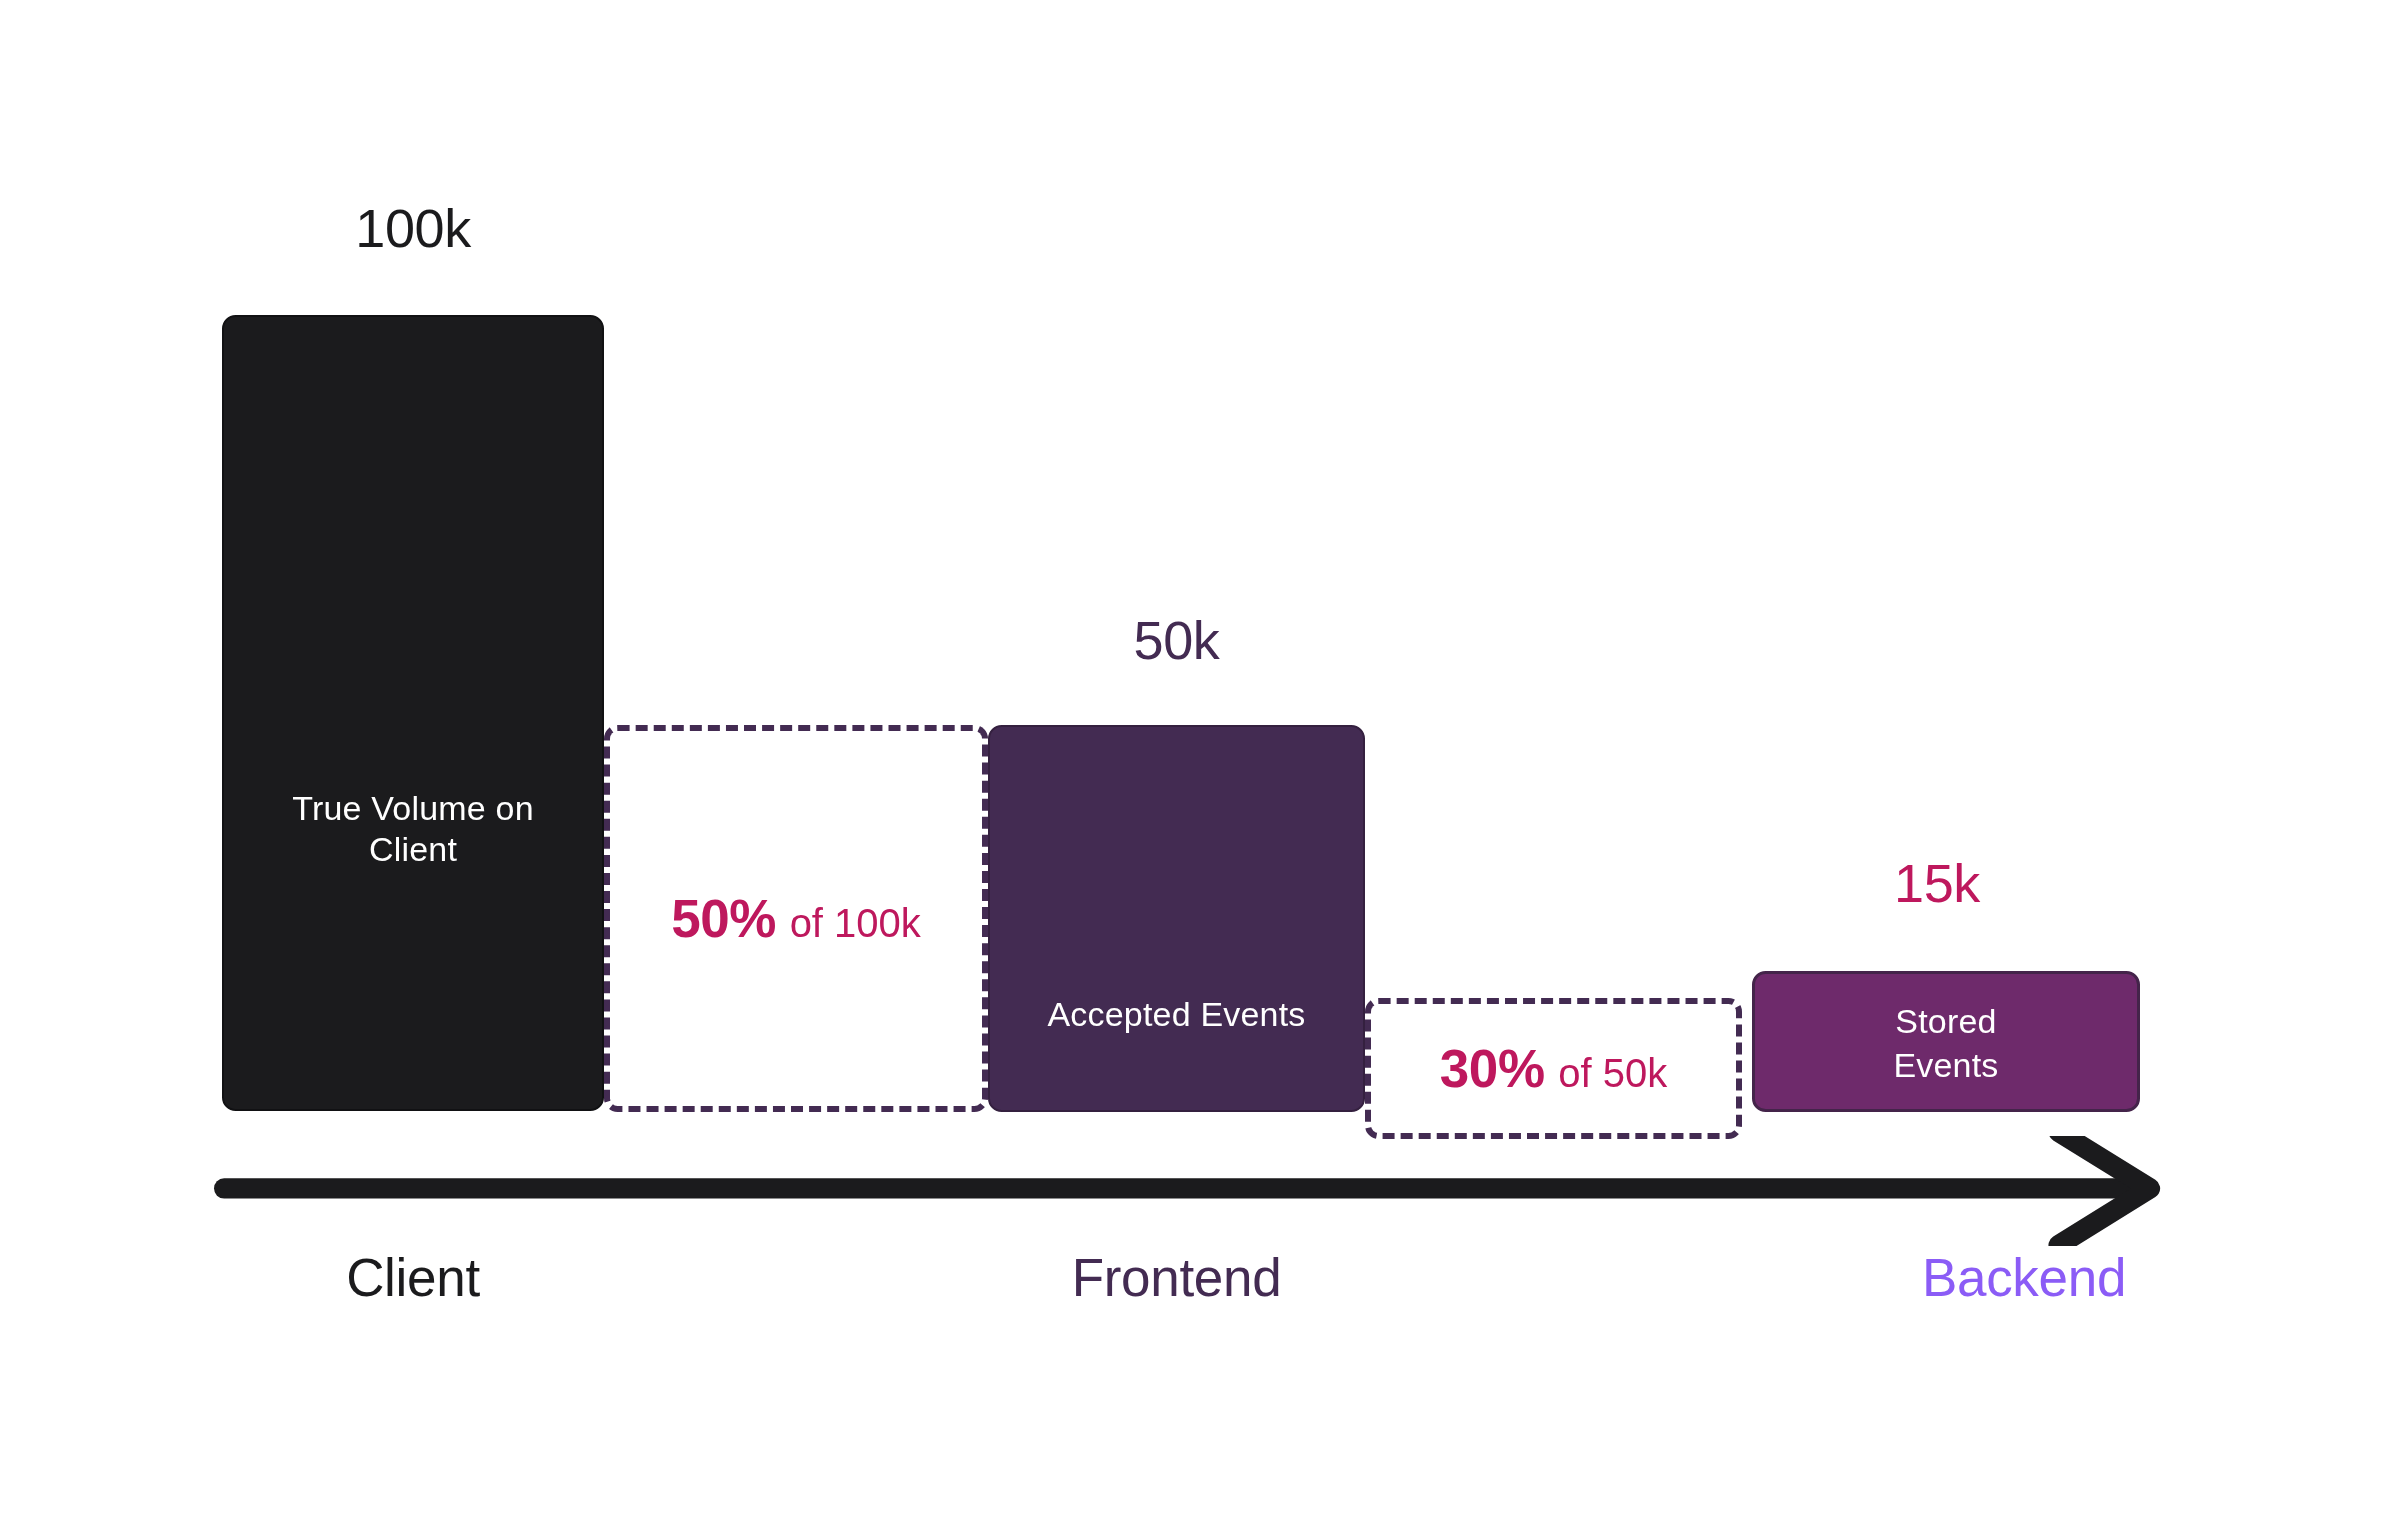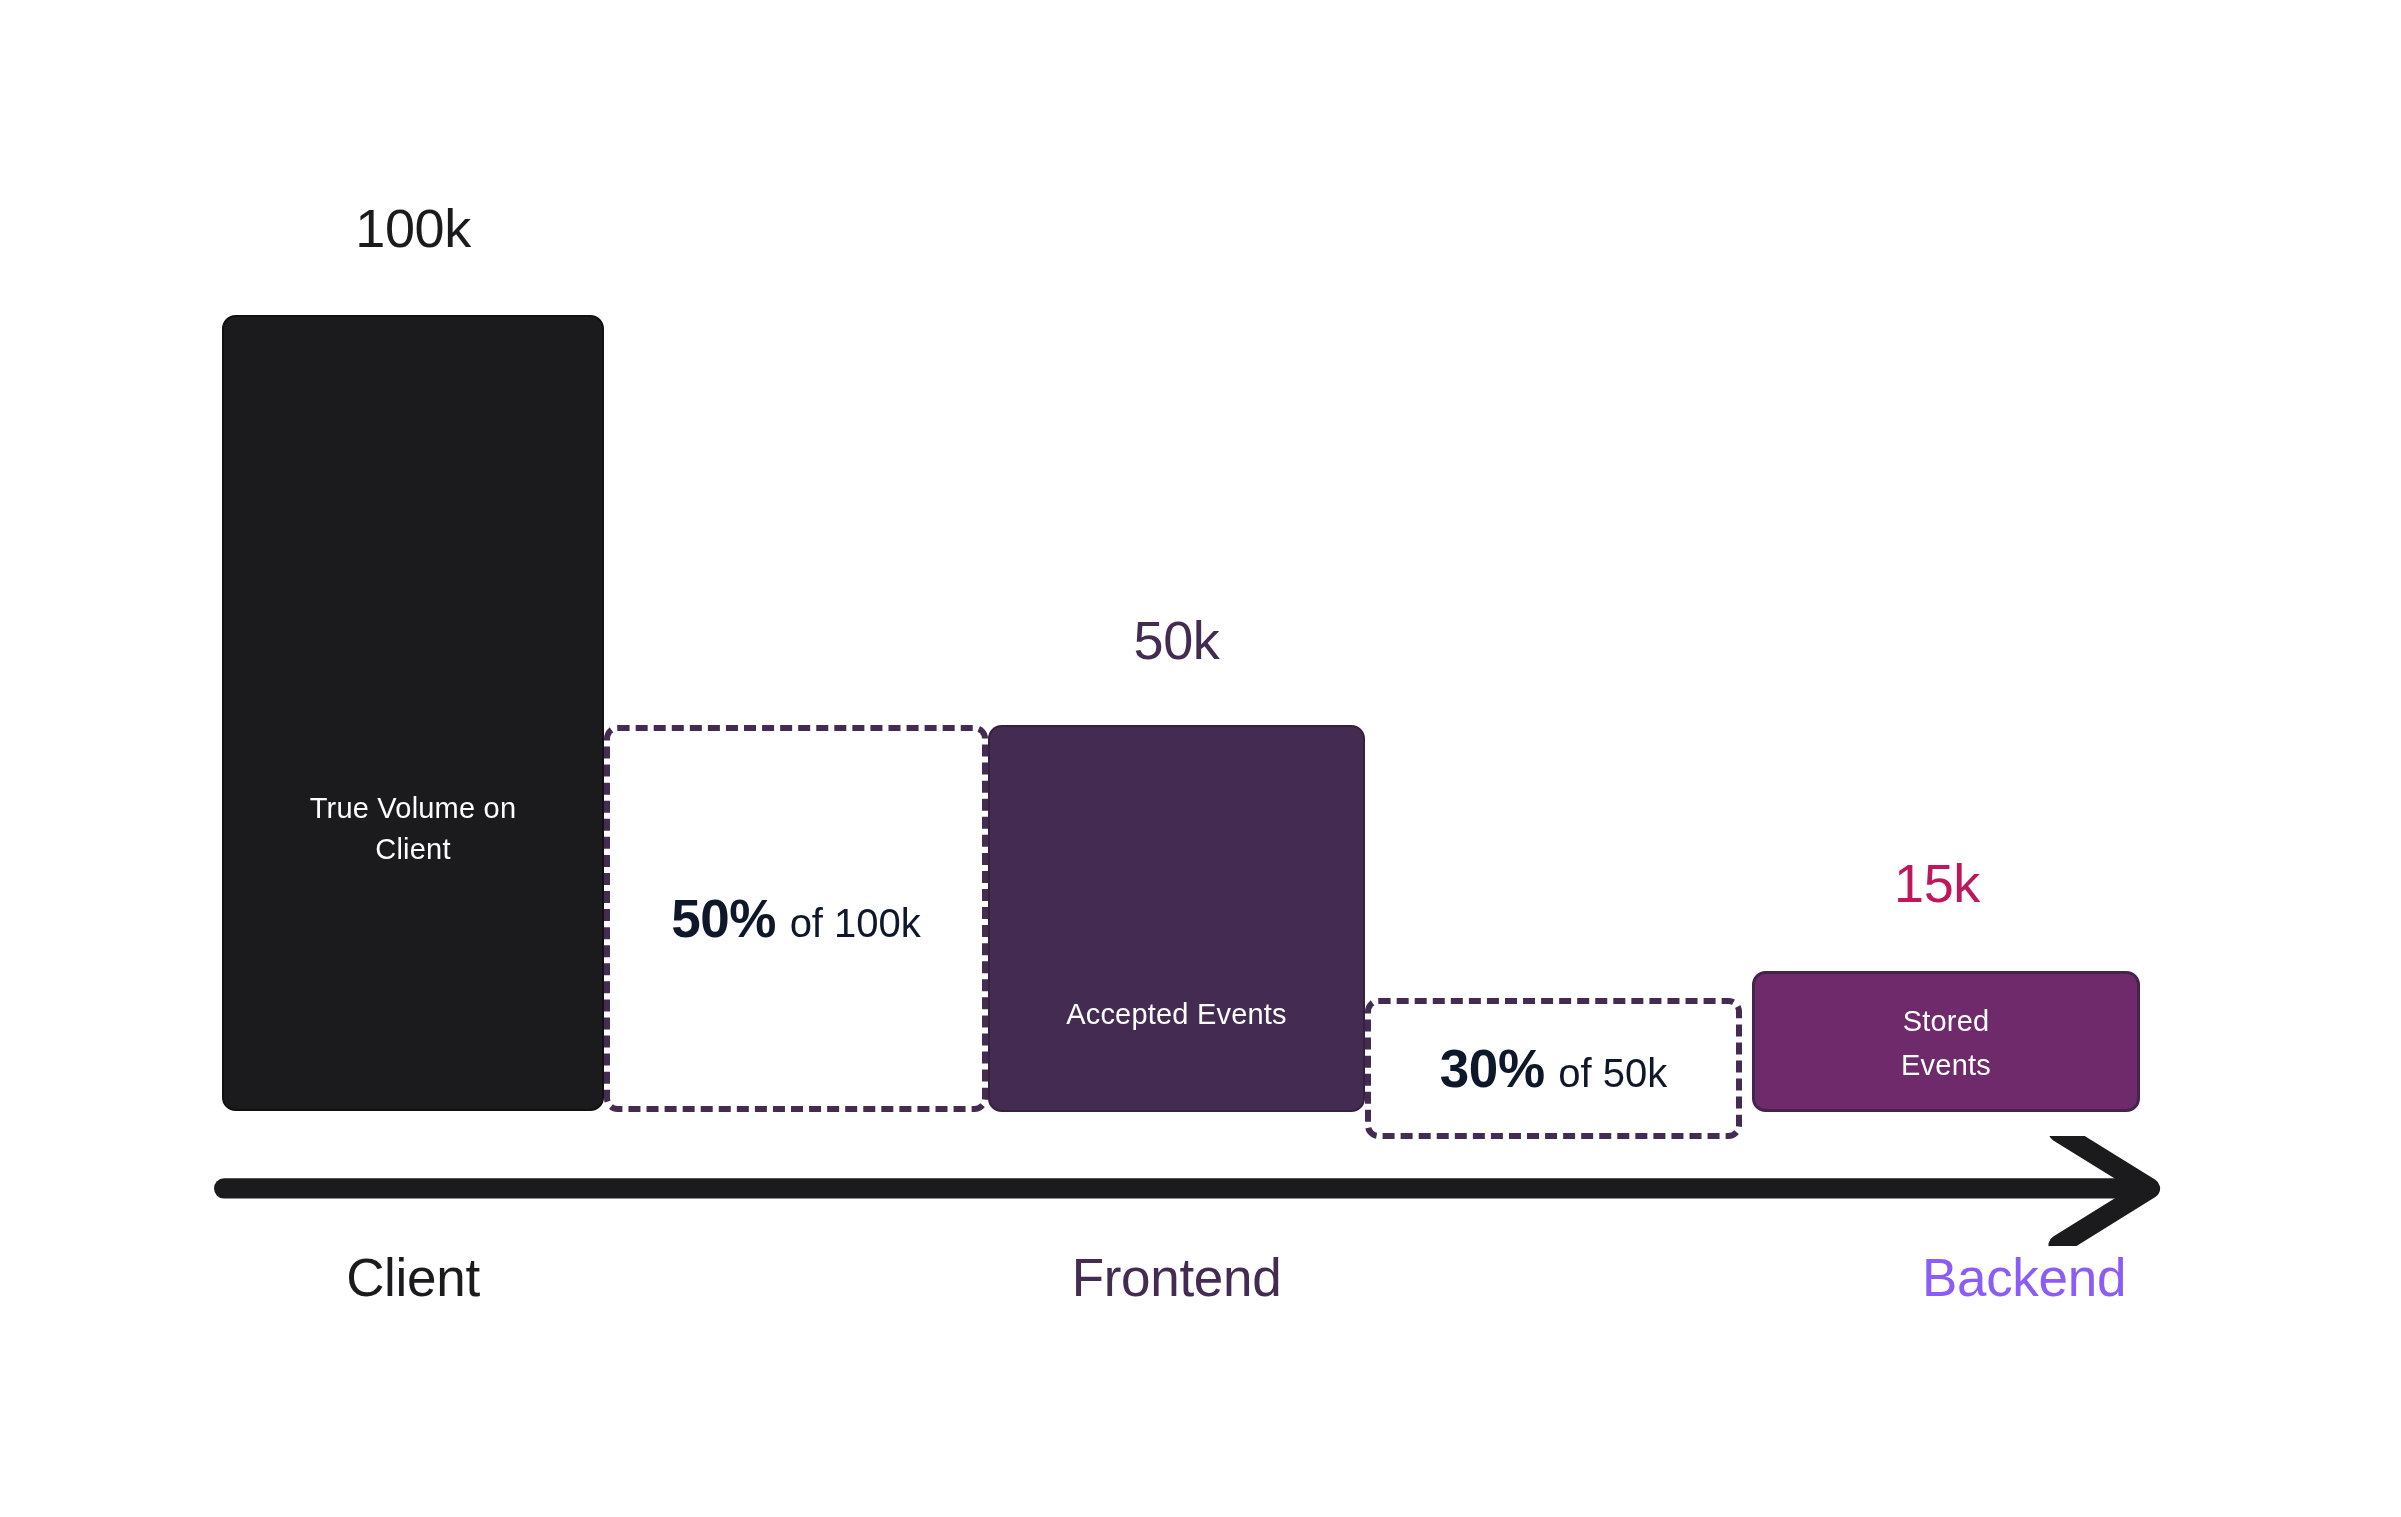--- a/index.html
+++ b/index.html
@@ -53,21 +53,21 @@
     left: 1752px;
     top: 971px;
     width: 388px;
     height: 141px;
     background: #6e2a6b;
     border: 3.4px solid #44244a;
   }
 
   .bar-label {
     color: #ffffff;
-    font-size: 29px;
+    font-size: 34px;
     line-height: 41px;
     text-align: center;
     font-weight: 400;
     letter-spacing: 0.2px;
     width: 86%;
   }
   .bar-client .bar-label { margin-bottom: 239px; }
   .bar-frontend .bar-label { margin-bottom: 75px; }
   .bar-backend .bar-label { margin-bottom: 22px; line-height: 44px; }
 
@@ -120,21 +120,21 @@
     left: 1365px;
     top: 998px;
     width: 377px;
     height: 141px;
   }
   .drop-text {
     display: flex;
     align-items: baseline;
     justify-content: center;
     white-space: nowrap;
-    color: #0f172a;
+    color: #be185d;
   }
   .drop-pct {
     font-size: 53px;
     font-weight: 700;
     letter-spacing: -0.4px;
   }
   .drop-of {
     font-size: 40px;
     font-weight: 400;
     margin-left: 13.6px;

